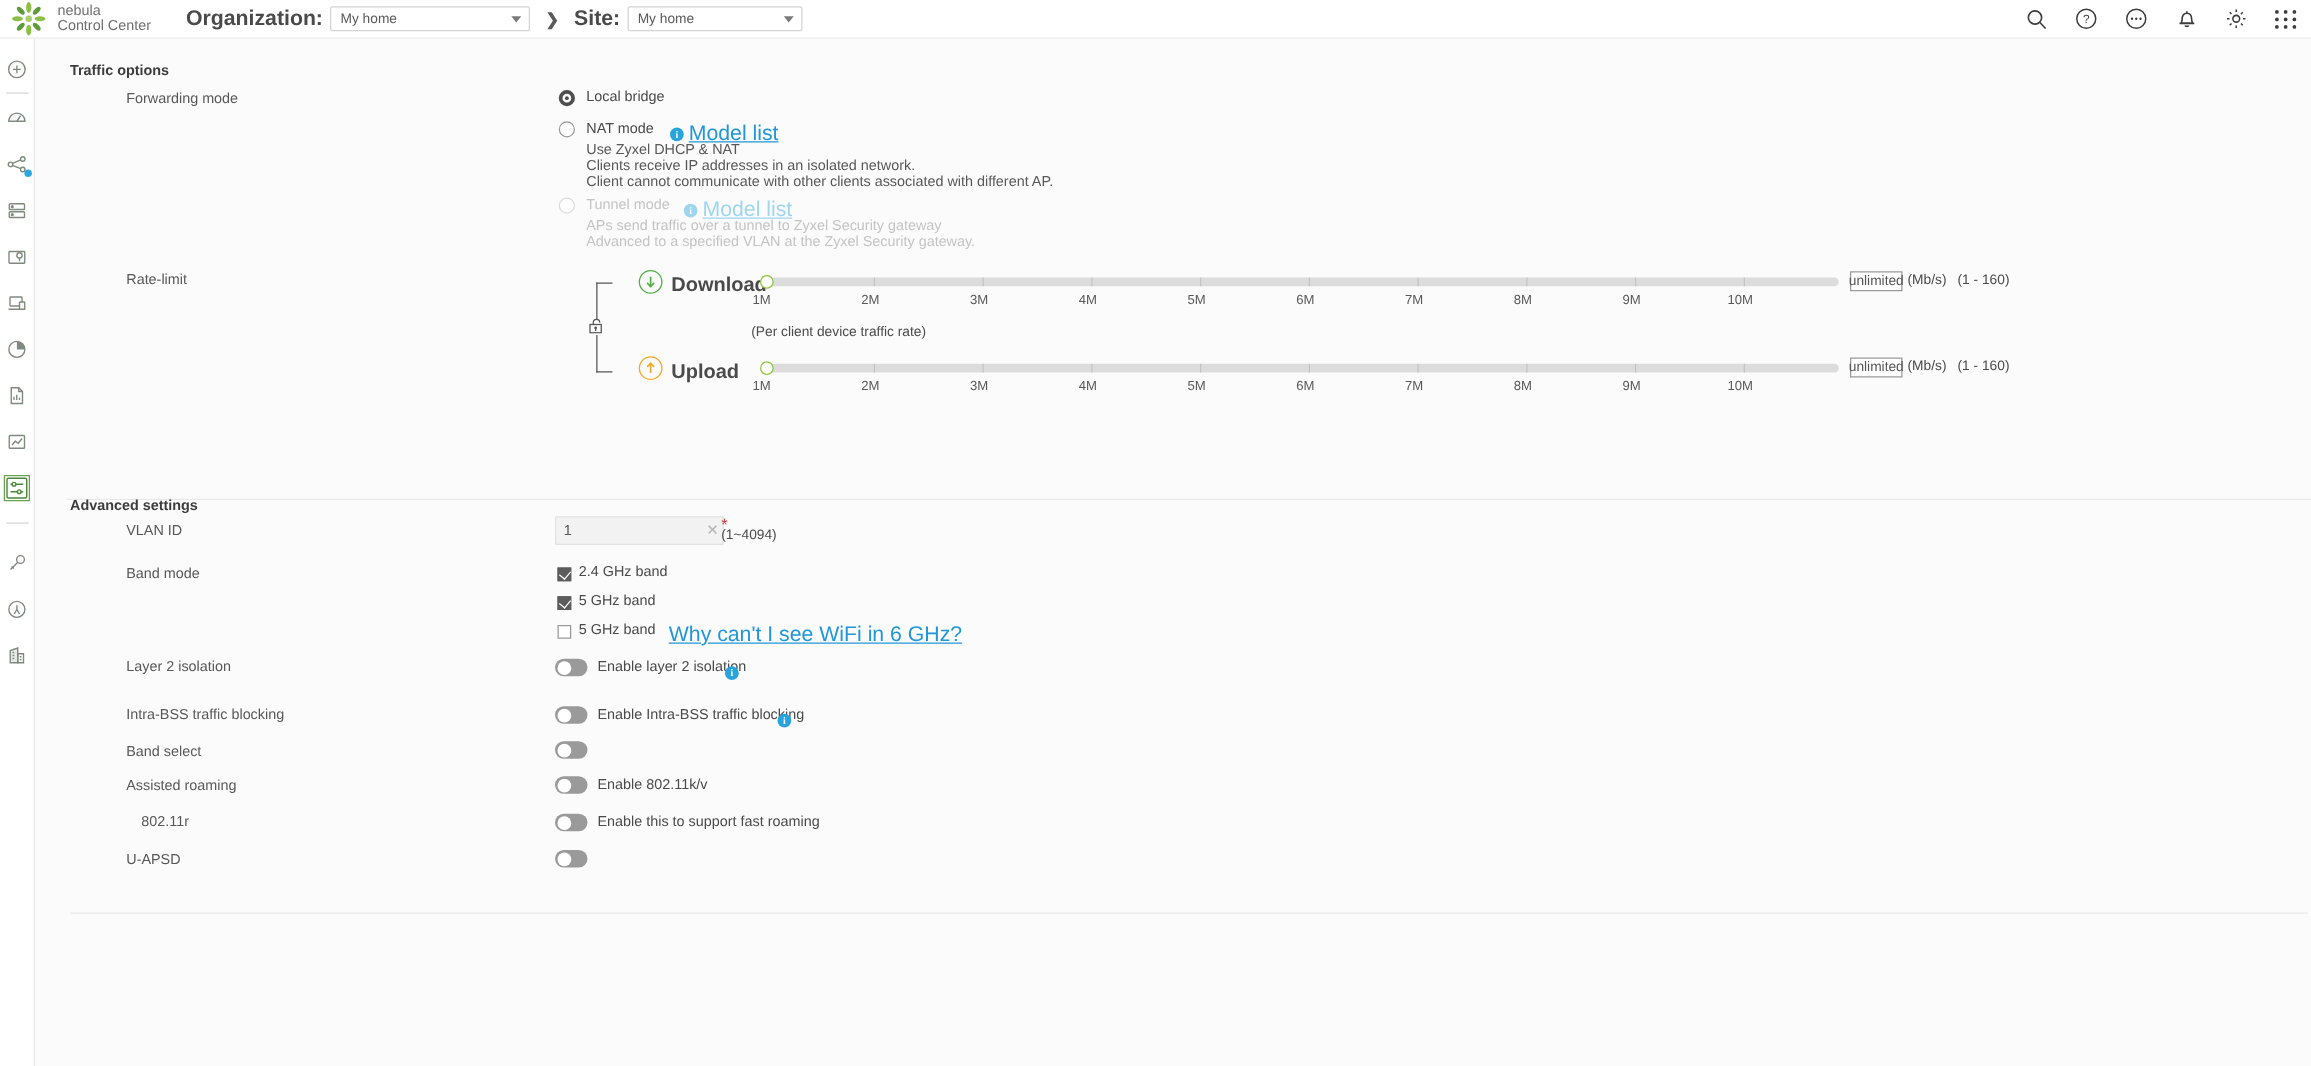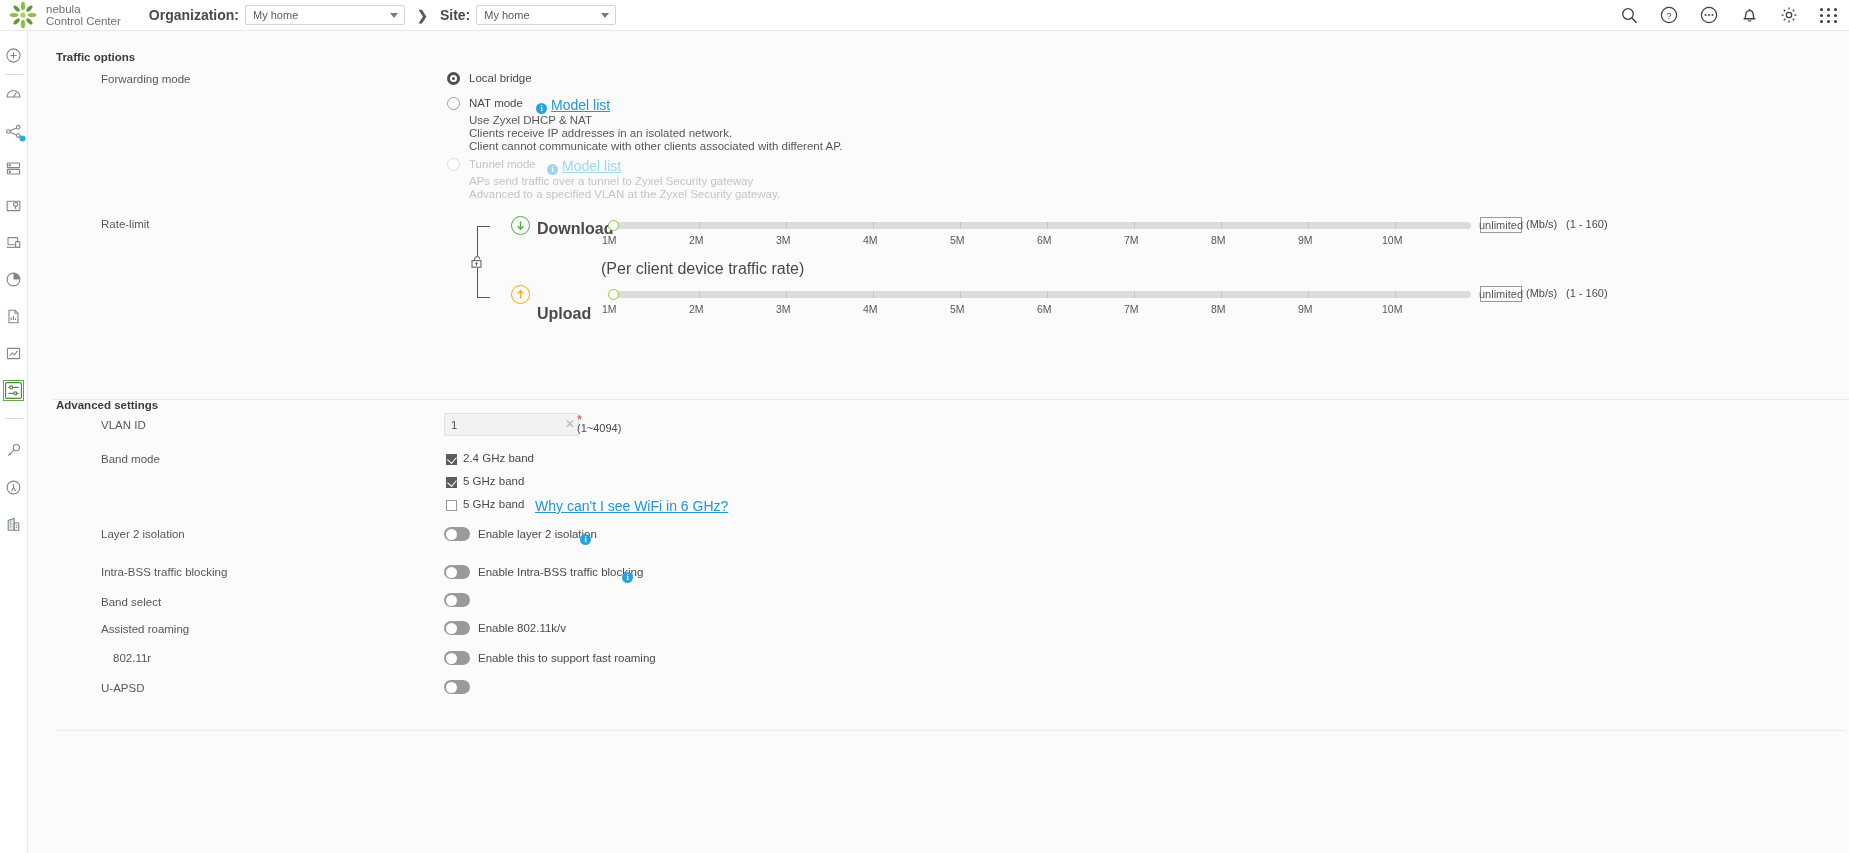--- a/index.html
+++ b/index.html
@@ -18,21 +18,21 @@
     background:#ffffff; border-bottom:1px solid #e8e8e8;
     display:flex; align-items:center;
   }
   .logo-wrap { display:flex; align-items:center; padding-left:8px; }
   .logo-mark { width:30px; height:30px; position:relative; }
   .brand { margin-left:8px; line-height:1.08; }
   .brand-l1 { font-size:11.5px; color:#6f6f6f; }
   .brand-l2 { font-size:11.5px; color:#6f6f6f; }
 
   .selector-group { display:flex; align-items:center; margin-left:28px; }
-  .sel-label { font-size:14px; font-weight:bold; color:#4a4a4a; margin-right:6px; white-space:nowrap; }
+  .sel-label { font-size:17px; font-weight:bold; color:#4a4a4a; margin-right:6px; white-space:nowrap; }
   .sel-box {
     position:relative; height:20px; border:1px solid #d4d4d4; border-radius:2px;
     background:#fff; display:flex; align-items:center;
     padding:0 20px 0 7px; font-size:11px; color:#5a5a5a;
   }
   .sel-box.org { width:160px; }
   .sel-box.site { width:140px; }
   .caret {
     position:absolute; right:6px; top:50%; margin-top:-2px;
     width:0; height:0; border-left:4px solid transparent; border-right:4px solid transparent;
@@ -78,34 +78,34 @@
   .desc { position:absolute; font-size:11.5px; color:#585858; white-space:nowrap; }
   .desc.dis { color:#c4c4c4; }
 
   .info-i {
     display:inline-flex; align-items:center; justify-content:center;
     width:11px; height:11px; border-radius:50%; background:#29a3dc; color:#fff;
     font-size:8px; font-weight:bold; font-family:"Liberation Serif", serif;
     vertical-align:-1px;
   }
   .info-i.dis { background:#9fd6ef; }
-  .link { color:#2196d8; text-decoration:underline; font-size:14px; }
+  .link { color:#2196d8; text-decoration:underline; font-size:17px; }
   .link.dis { color:#9fd6ef; }
 
   
   .sl-icon { position:absolute; width:19px; height:19px; border-radius:50%; border:1.5px solid #4caf3f; display:flex; align-items:center; justify-content:center; color:#4caf3f; font-size:12px; }
   .sl-icon.up { border-color:#f5a623; color:#f5a623; }
   .sl-name { position:absolute; font-size:16px; color:#4a4a4a;font-weight:bold; }
   .track { position:absolute; height:7px; background:#dcdcdc; border-radius:4px; }
   .tick { position:absolute; width:1px; height:7px; background:#c4c4c4; top:0; }
   .knob { position:absolute; width:11px; height:11px; border-radius:50%; border:1.5px solid #8dc63f; background:#fff; }
   .tlabel { position:absolute; font-size:10.5px; color:#585858; }
   .valbox { position:absolute; border:1px solid #9a9a9a; background:#fff; height:16px; display:flex; align-items:center; justify-content:center; font-size:11px; color:#555; }
   .unit { position:absolute; font-size:11px; color:#4a4a4a; white-space:nowrap; }
-  .perclient { position:absolute; font-size:16px; color:#4a4a4a; }
+  .perclient { position:absolute; font-size:11px; color:#4a4a4a; }
   .bracket { position:absolute; border-left:1px solid #555; }
   .bracket.t { border-top:1px solid #555; }
   .bracket.b { border-bottom:1px solid #555; }
   .lock { position:absolute; width:13px; height:11px; }
 
   
   .vlan-input { position:absolute; width:135px; height:23px; background:#f2f2f2; border:1px solid #e2e2e2; border-radius:1px; font-size:11.5px; color:#555; padding-left:6px; display:flex; align-items:center; }
   .vlan-x { position:absolute; font-size:12px; color:#b5b5b5; }
   .req { position:absolute; color:#e03a3a; font-size:13px; }
   .hint { position:absolute; font-size:11px; color:#4a4a4a; }
@@ -425,21 +425,21 @@
     <div class="unit" style="left:1513px;top:180px;">(1 - 160)</div>
 
     <div class="perclient" style="left:548px;top:222px;">(Per client device traffic rate)</div>
 
     <div class="sl-icon up" style="left:458px;top:247px;">
       <svg width="11" height="11" viewBox="0 0 11 11" fill="none" stroke="#f5a623" stroke-width="1.3">
         <line x1="5.5" y1="9.4" x2="5.5" y2="1.8"></line>
           <polyline points="2.7,4.6 5.5,1.6 8.3,4.6"></polyline>
       </svg>
     </div>
-    <div class="sl-name" style="left:484px;top:267px;">Upload</div>
+    <div class="sl-name" style="left:484px;top:251px;">Upload</div>
     <div class="track" style="left:560px;top:253px;width:858px;">
       <div class="tick" style="left:86px;"></div>
       <div class="tick" style="left:173px;"></div>
       <div class="tick" style="left:260px;"></div>
       <div class="tick" style="left:347px;"></div>
       <div class="tick" style="left:434px;"></div>
       <div class="tick" style="left:521px;"></div>
       <div class="tick" style="left:608px;"></div>
       <div class="tick" style="left:695px;"></div>
       <div class="tick" style="left:782px;"></div>

